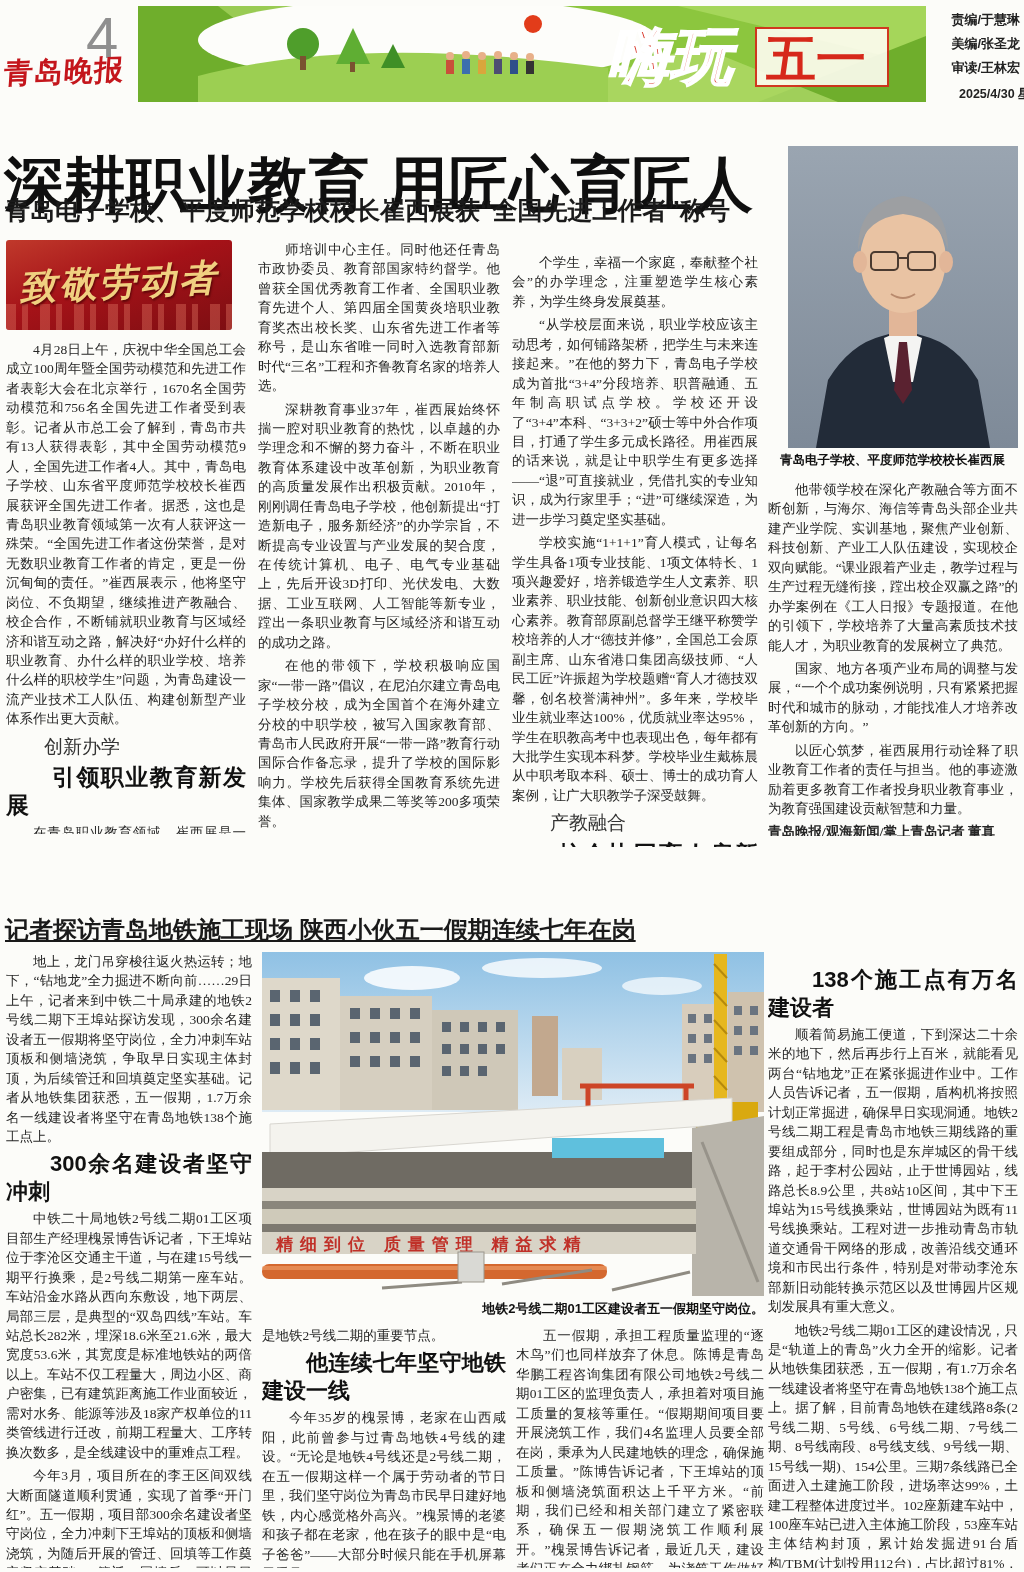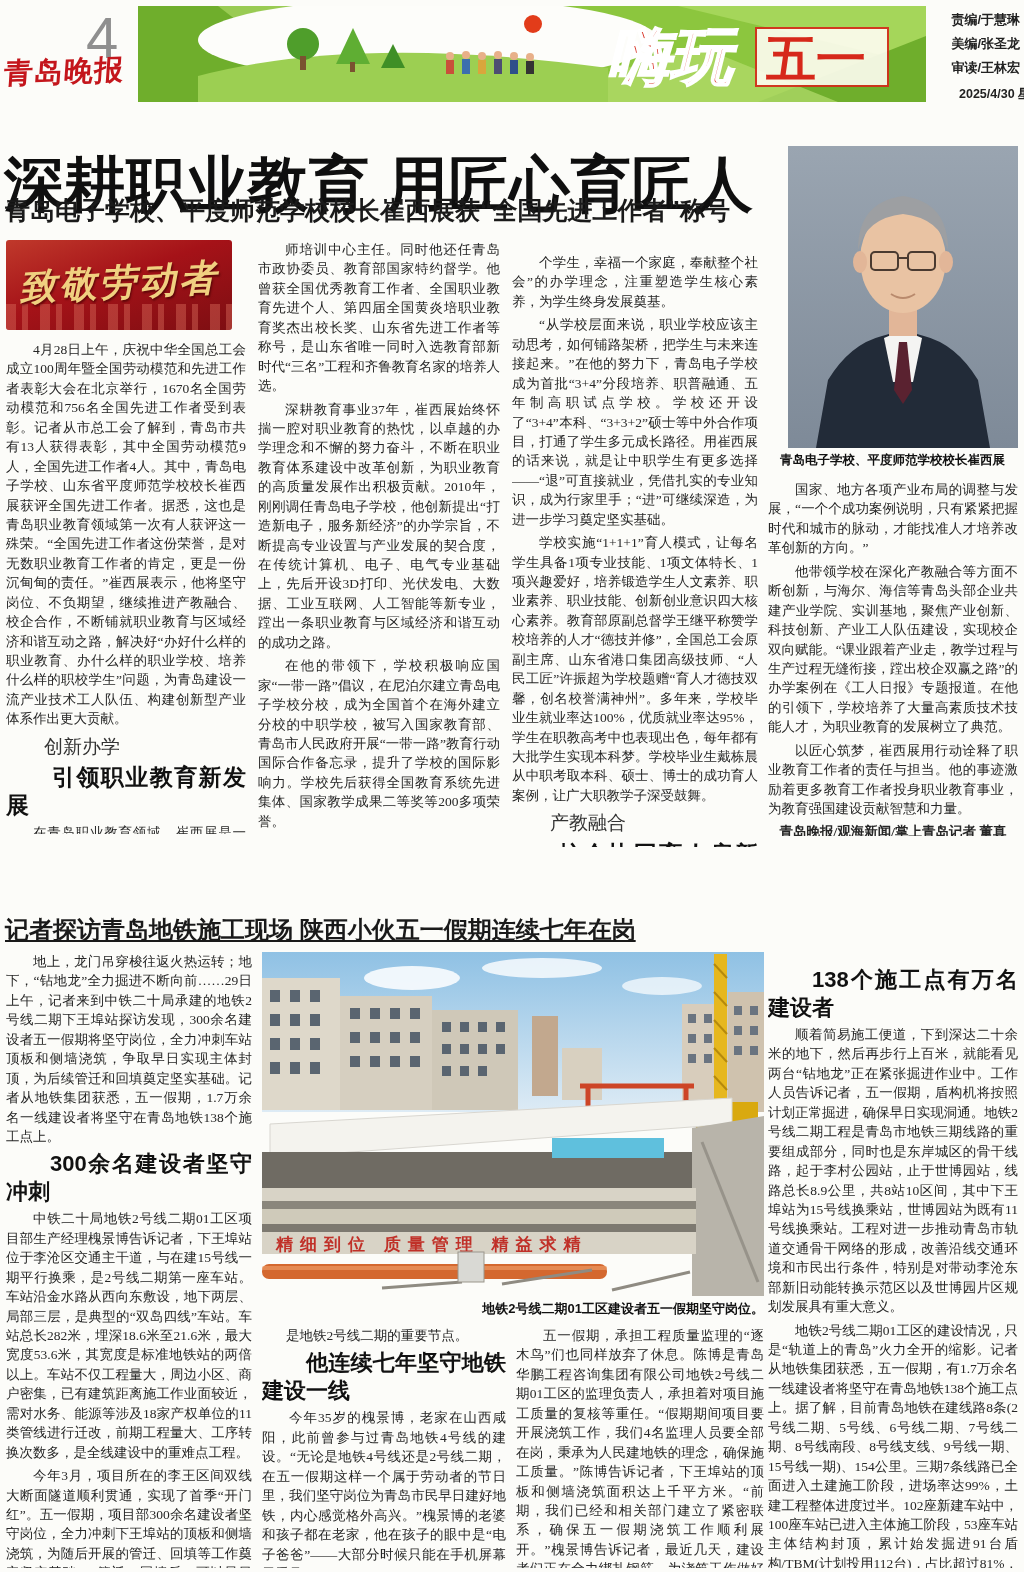--- a/index.html
+++ b/index.html
@@ -36,21 +36,21 @@
          background:linear-gradient(160deg,#c0392b 0%,#a51218 45%,#7d0e12 100%);}
   .badge:before{content:"";position:absolute;left:0;bottom:0;width:100%;height:26px;opacity:.45;
          background:repeating-linear-gradient(90deg,#d86a5a 0 10px,transparent 10px 16px,#d86a5a 16px 22px,transparent 22px 34px);}
   .badge-text{position:absolute;left:8px;top:16px;width:210px;text-align:center;color:#f0d080;
          font-size:37px;font-weight:bold;font-style:italic;letter-spacing:3px;transform:rotate(-3deg);
          text-shadow:1px 2px 2px rgba(60,0,0,.6);white-space:nowrap;}
 
   .kicker{font-size:19px;font-weight:400;color:#333;margin:12px 0 0;text-indent:0;}
   .sectitle{font-family:"Liberation Sans",sans-serif;font-size:23px;font-weight:800;color:#111;
             margin:2px 0 10px;text-indent:0;line-height:1.2;}
-  .byline1{font-weight:bold;text-align:center;text-indent:0 !important;margin-top:6px;}
+  .byline1{font-weight:bold;text-align:left;text-indent:0 !important;margin-top:6px;}
 
   
   .a2-headline{position:absolute;left:4px;top:846px;width:1016px;font-family:"Liberation Sans",sans-serif;
                font-size:56px;font-weight:900;color:#0f0f0f;letter-spacing:0px;line-height:1.05;white-space:nowrap;}
   .a2-subhead{position:absolute;left:5px;top:914px;width:1000px;font-family:"Liberation Sans",sans-serif;
               font-size:24px;font-weight:600;color:#1a1a1a;white-space:nowrap;text-decoration:underline;}
   .a2c1{left:6px;  top:952px;width:246px;height:616px;}
   .photo2{position:absolute;left:262px;top:952px;width:502px;height:344px;}
   .photo2-caption{position:absolute;left:262px;top:1300px;width:502px;text-align:right;
                   font-family:"Liberation Sans",sans-serif;font-size:13px;font-weight:bold;color:#111;}
@@ -162,22 +162,22 @@
   <div class="col a1c3">
     <p>个学生，幸福一个家庭，奉献整个社会”的办学理念，注重塑造学生核心素养，为学生终身发展奠基。</p>
     <p>“从学校层面来说，职业学校应该主动思考，如何铺路架桥，把学生与未来连接起来。”在他的努力下，青岛电子学校成为首批“3+4”分段培养、职普融通、五年制高职试点学校。学校还开设了“3+4”本科、“3+3+2”硕士等中外合作项目，打通了学生多元成长路径。用崔西展的话来说，就是让中职学生有更多选择——“退”可直接就业，凭借扎实的专业知识，成为行家里手；“进”可继续深造，为进一步学习奠定坚实基础。</p>
     <p>学校实施“1+1+1”育人模式，让每名学生具备1项专业技能、1项文体特长、1项兴趣爱好，培养锻造学生人文素养、职业素养、职业技能、创新创业意识四大核心素养。教育部原副总督学王继平称赞学校培养的人才“德技并修”，全国总工会原副主席、山东省港口集团高级技师、“人民工匠”许振超为学校题赠“育人才德技双馨，创名校誉满神州”。多年来，学校毕业生就业率达100%，优质就业率达95%，学生在职教高考中也表现出色，每年都有大批学生实现本科梦。学校毕业生戴栋晨从中职考取本科、硕士、博士的成功育人案例，让广大职教学子深受鼓舞。</p>
     <p class="kicker">产教融合</p>
     <p class="sectitle">校企协同育人启新章</p>
 
   </div>
 
   <div class="col a1c4">
+    <p>他带领学校在深化产教融合等方面不断创新，与海尔、海信等青岛头部企业共建产业学院、实训基地，聚焦产业创新、科技创新、产业工人队伍建设，实现校企双向赋能。“课业跟着产业走，教学过程与生产过程无缝衔接，蹚出校企双赢之路”的办学案例在《工人日报》专题报道。在他的引领下，学校培养了大量高素质技术技能人才，为职业教育的发展树立了典范。</p>
     <p>国家、地方各项产业布局的调整与发展，“一个个成功案例说明，只有紧紧把握时代和城市的脉动，才能找准人才培养改革创新的方向。”</p>
-    <p>他带领学校在深化产教融合等方面不断创新，与海尔、海信等青岛头部企业共建产业学院、实训基地，聚焦产业创新、科技创新、产业工人队伍建设，实现校企双向赋能。“课业跟着产业走，教学过程与生产过程无缝衔接，蹚出校企双赢之路”的办学案例在《工人日报》专题报道。在他的引领下，学校培养了大量高素质技术技能人才，为职业教育的发展树立了典范。</p>
     <p>以匠心筑梦，崔西展用行动诠释了职业教育工作者的责任与担当。他的事迹激励着更多教育工作者投身职业教育事业，为教育强国建设贡献智慧和力量。</p>
     <p class="byline1">青岛晚报/观海新闻/掌上青岛记者 董真</p>
   </div>
 
   <div class="a2-subhead">记者探访青岛地铁施工现场  陕西小伙五一假期连续七年在岗</div>
 
   <div class="col a2c1">
     <p>地上，龙门吊穿梭往返火热运转；地下，“钻地龙”全力掘进不断向前……29日上午，记者来到中铁二十局承建的地铁2号线二期下王埠站探访发现，300余名建设者五一假期将坚守岗位，全力冲刺车站顶板和侧墙浇筑，争取早日实现主体封顶，为后续管迁和回填奠定坚实基础。记者从地铁集团获悉，五一假期，1.7万余名一线建设者将坚守在青岛地铁138个施工点上。</p>
     <p class="sec2">300余名建设者坚守冲刺</p>
     <p>中铁二十局地铁2号线二期01工区项目部生产经理槐景博告诉记者，下王埠站位于李沧区交通主干道，与在建15号线一期平行换乘，是2号线二期第一座车站。车站沿金水路从西向东敷设，地下两层、局部三层，是典型的“双岛四线”车站。车站总长282米，埋深18.6米至21.6米，最大宽度53.6米，其宽度是标准地铁站的两倍以上。车站不仅工程量大，周边小区、商户密集，已有建筑距离施工作业面较近，需对水务、能源等涉及18家产权单位的11类管线进行迁改，前期工程量大、工序转换次数多，是全线建设中的重难点工程。</p>
@@ -290,21 +290,21 @@
         <line x1="240" y1="332" x2="330" y2="318"></line>
         <line x1="350" y1="338" x2="428" y2="320"></line>
         <line x1="120" y1="336" x2="200" y2="330"></line>
       </g>
       <rect x="196" y="300" width="26" height="30" fill="#d9d9d4" stroke="#9a968c"></rect>
     </svg>
   </div>
   <div class="photo2-caption">地铁2号线二期01工区建设者五一假期坚守岗位。</div>
 
   <div class="col a2mL">
-    <p style="text-indent:0;margin-left:24px;">是地铁2号线二期的重要节点。</p>
+    <p style="text-indent:0;">是地铁2号线二期的重要节点。</p>
     <p class="sec2">他连续七年坚守地铁建设一线</p>
     <p>今年35岁的槐景博，老家在山西咸阳，此前曾参与过青岛地铁4号线的建设。“无论是地铁4号线还是2号线二期，在五一假期这样一个属于劳动者的节日里，我们坚守岗位为青岛市民早日建好地铁，内心感觉格外高兴。”槐景博的老婆和孩子都在老家，他在孩子的眼中是“电子爸爸”——大部分时候只能在手机屏幕里看见。</p>
   </div>
 
   <div class="col a2mR">
     <p>五一假期，承担工程质量监理的“逐木鸟”们也同样放弃了休息。陈博是青岛华鹏工程咨询集团有限公司地铁2号线二期01工区的监理负责人，承担着对项目施工质量的复核等重任。“假期期间项目要开展浇筑工作，我们4名监理人员要全部在岗，秉承为人民建地铁的理念，确保施工质量。”陈博告诉记者，下王埠站的顶板和侧墙浇筑面积达上千平方米。“前期，我们已经和相关部门建立了紧密联系，确保五一假期浇筑工作顺利展开。”槐景博告诉记者，最近几天，建设者们正在全力绑扎钢筋，为浇筑工作做好准备。</p>
   </div>
 
   <div class="col a2cR">
     <p class="sec2">138个施工点有万名建设者</p>

